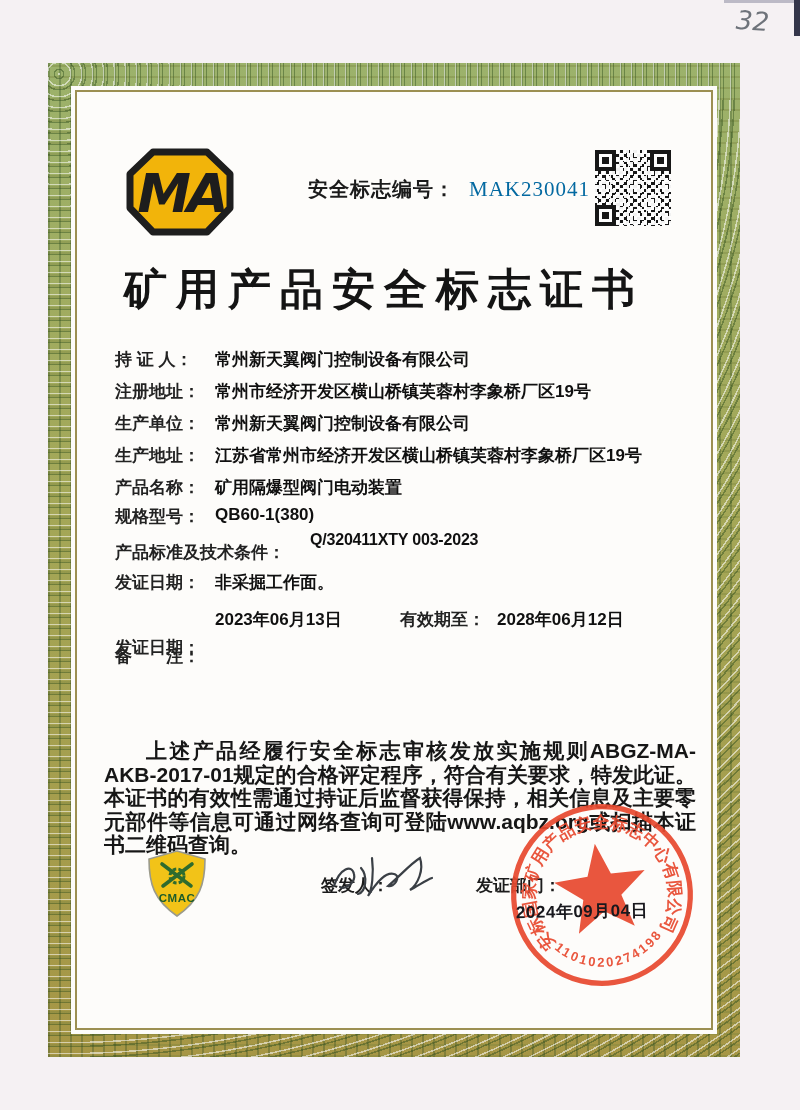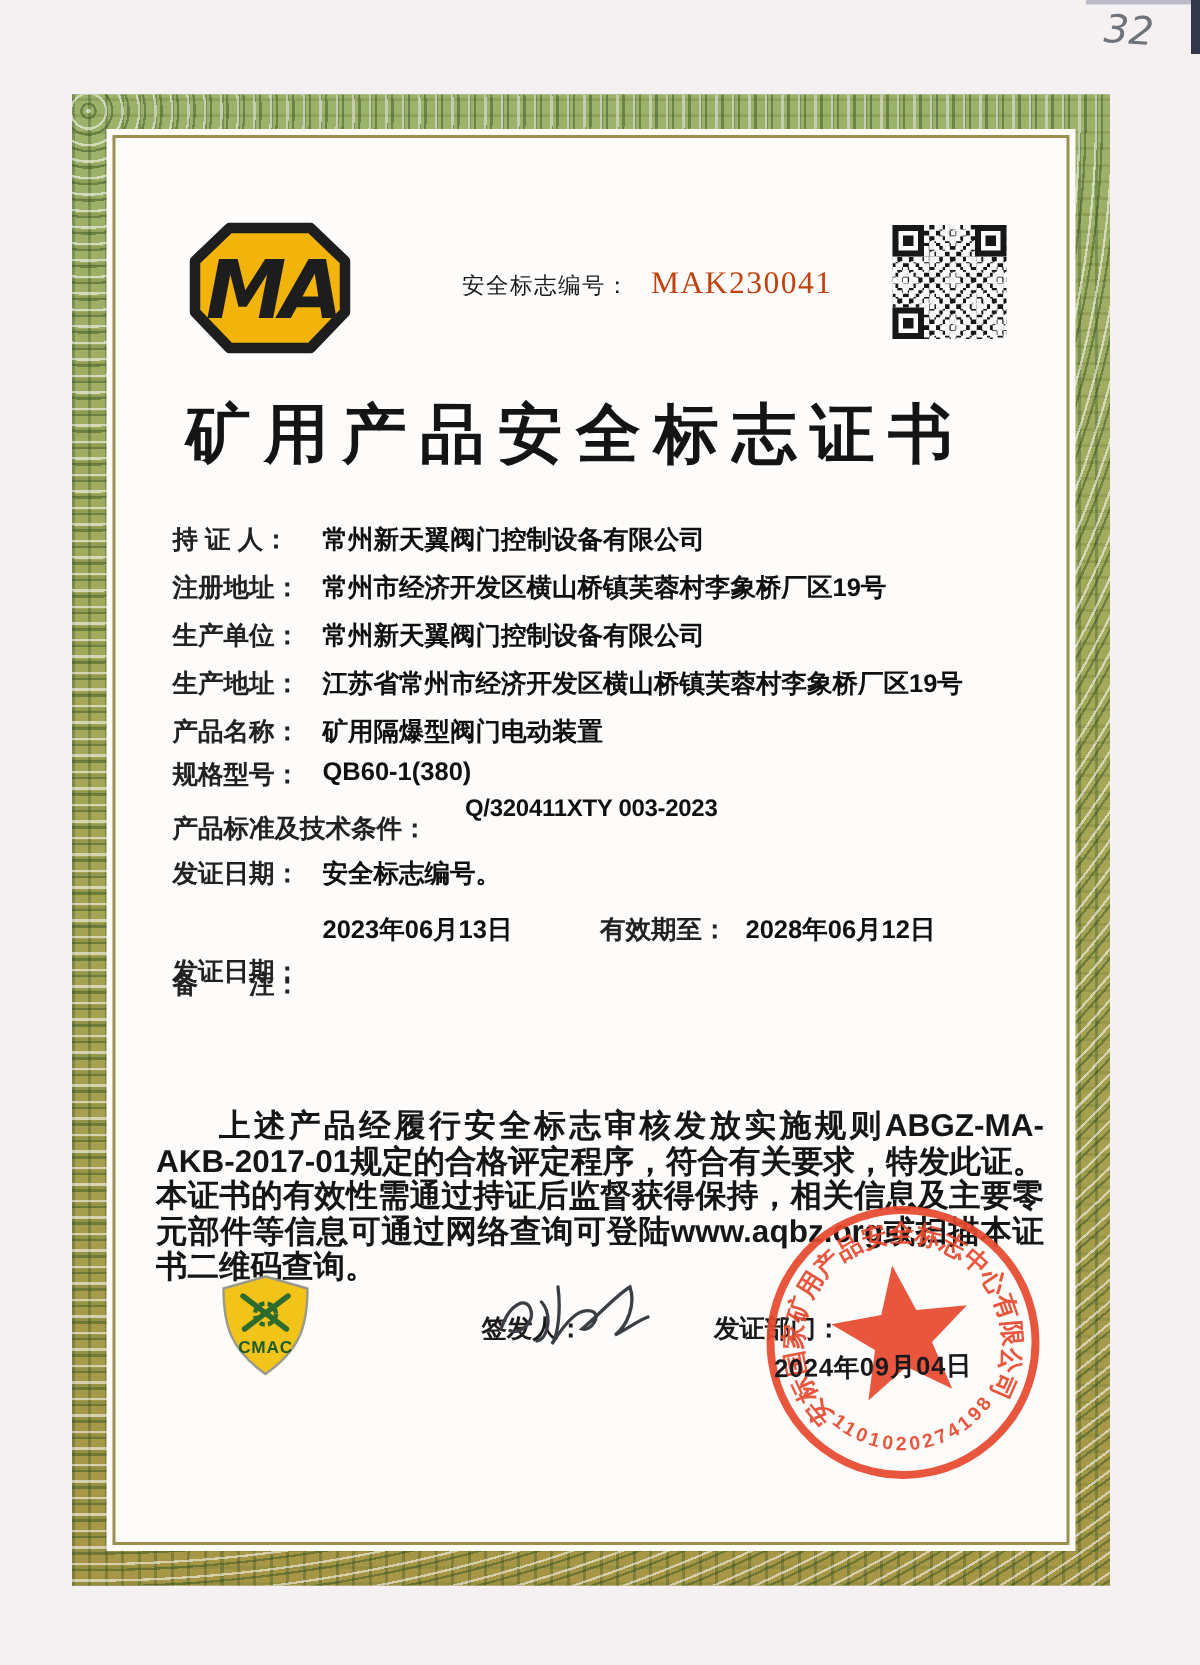--- a/index.html
+++ b/index.html
@@ -30,22 +30,22 @@
     position:absolute;left:23px;top:23px;right:23px;bottom:23px;
     background:#fdfcfa;
   }
   .frame-line{
     position:absolute;left:4px;top:4px;right:4px;bottom:4px;
     border:2px solid #9c8f52;
   }
   
   .ma-logo{position:absolute;left:125px;top:147px;width:110px;height:90px;}
   .mark-number{position:absolute;left:308px;top:176px;display:flex;align-items:baseline;}
-  .mark-number .lbl{font-size:15px;font-weight:400;letter-spacing:1px;}
-  .mark-number .num{font-size:21px;margin-left:14px;font-family:"Liberation Serif","DejaVu Serif",serif;letter-spacing:1px;color:#c2410c;}
+  .mark-number .lbl{font-size:20px;font-weight:700;letter-spacing:1px;}
+  .mark-number .num{font-size:21px;margin-left:14px;font-family:"Liberation Serif","DejaVu Serif",serif;letter-spacing:1px;color:#0369a1;}
   
   .qr{position:absolute;left:595px;top:150px;width:76px;height:76px;background:#fdfdfd;}
   .qr-noise{
     position:absolute;left:0;top:0;right:0;bottom:0;
     background-image:
       repeating-conic-gradient(rgba(253,253,253,.95) 0% 25%, rgba(253,253,253,0) 0% 50%),
       repeating-conic-gradient(#171717 0% 25%, #fdfdfd 0% 50%);
     background-size:9px 9px,7px 7px;
     background-position:2px 3px,0 0;
   }
@@ -129,21 +129,21 @@
 
 <span class="lbl-f" style="top:505px">规格型号：</span>
 <span class="val-f" style="top:505px">QB60-1(380)</span>
 
 <span class="lbl-f" style="top:541px">产品标准及技术条件：</span>
 <div class="std-val">
   <div>Q/320411XTY 003-2023</div>
 </div>
 
 <span class="lbl-f" style="top:571px">发证日期：</span>
-<span class="val-f" style="top:571px">安全标志编号。</span>
+<span class="val-f" style="top:571px">非采掘工作面。</span>
 
 <span class="lbl-f" style="top:636px">发证日期：</span>
 <span class="val-f" style="top:608px">2023年06月13日</span>
 <span class="lbl-f" style="top:608px;left:400px">有效期至：</span>
 <span class="val-f" style="top:608px;left:497px">2028年06月12日</span>
 
 <span class="lbl-f" style="top:645px">备　　注：</span>
 <span class="val-f" style="top:645px"></span>
 
 <div class="statement">上述产品经履行安全标志审核发放实施规则ABGZ-MA-AKB-2017-01规定的合格评定程序，符合有关要求，特发此证。本证书的有效性需通过持证后监督获得保持，相关信息及主要零元部件等信息可通过网络查询可登陆www.aqbz.org或扫描本证书二维码查询。</div>

